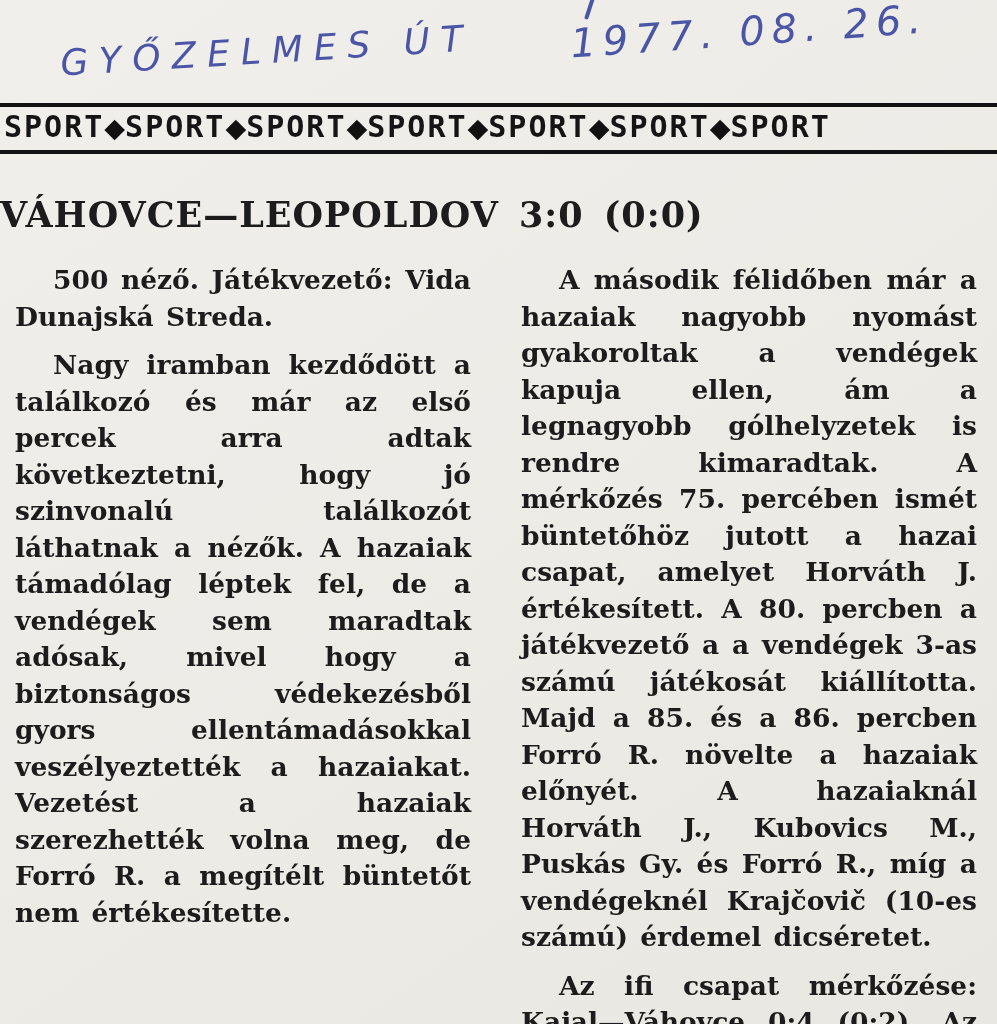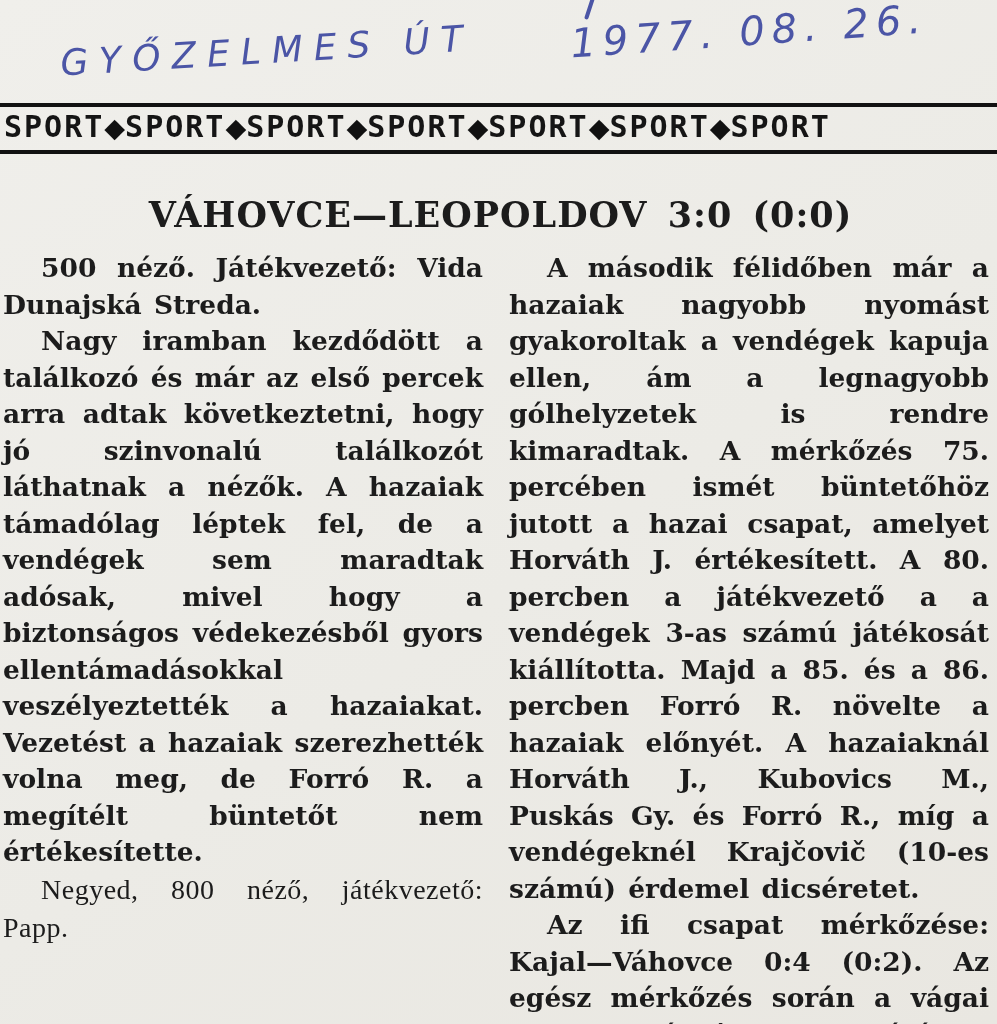--- a/index.html
+++ b/index.html
@@ -56,35 +56,34 @@
   }
   .masthead .diamond{
     font-size:27px;
     color:#111;
     line-height:1;
     transform:translateY(1px);
   }
   
   .headline{
     position:absolute;top:194px;left:0;width:965px;
-    text-align:center;
+    text-align:left;
     font-weight:bold;
     font-size:35px;
     letter-spacing:1px;
     word-spacing:7px;
-    margin-left:18px;
   }
   
   .columns{
     position:absolute;top:250px;left:3px;right:8px;
     display:flex;gap:26px;
   }
   .col{flex:1;min-width:0;}
   .col p{
-    margin:0;
+    margin:12px;
     text-align:justify;
     text-indent:38px;
     font-size:26.5px;
     line-height:36.5px;
     font-weight:bold;
     word-spacing:3px;
     hyphens:auto;
   }
   .col p.light{
     font-weight:normal;
@@ -130,21 +129,20 @@
   </div>
   <div class="rule-bottom"></div>
 
   <div class="headline">VÁHOVCE—LEOPOLDOV 3:0 (0:0)</div>
 
   <div class="columns">
 
     <div class="col">
       <p>500 néző. Játékvezető: Vida Dunajská Streda.</p>
       <p>Nagy iramban kezdődött a találkozó és már az első percek arra adtak következtetni, hogy jó szinvonalú találkozót láthatnak a nézők. A hazaiak támadólag léptek fel, de a vendégek sem maradtak adósak, mivel hogy a biztonságos védekezésből gyors ellentámadásokkal veszélyeztették a hazaiakat. Vezetést a hazaiak szerezhették volna meg, de Forró R. a megítélt büntetőt nem értékesítette.</p>
-      <p class="light">Negyed, 800 néző, játékvezető: Papp.</p>
 
     </div>
 
     <div class="col">
       <p>A második félidőben már a hazaiak nagyobb nyomást gyakoroltak a vendégek kapuja ellen, ám a legnagyobb gólhelyzetek is rendre kimaradtak. A mérkőzés 75. percében ismét büntetőhöz jutott a hazai csapat, amelyet Horváth J. értékesített. A 80. percben a játékvezető a a vendégek 3-as számú játékosát kiállította. Majd a 85. és a 86. percben Forró R. növelte a hazaiak előnyét. A hazaiaknál Horváth J., Kubovics M., Puskás Gy. és Forró R., míg a vendégeknél Krajčovič (10-es számú) érdemel dicséretet.</p>
       <p>Az ifi csapat mérkőzése: Kajal—Váhovce 0:4 (0:2). Az egész mérkőzés során a vágai csapat irányította a játékot. Góllövők: Nyári 2, Bresztovszky J. és Simkó.</p>
 
     </div>
 
   </div>

